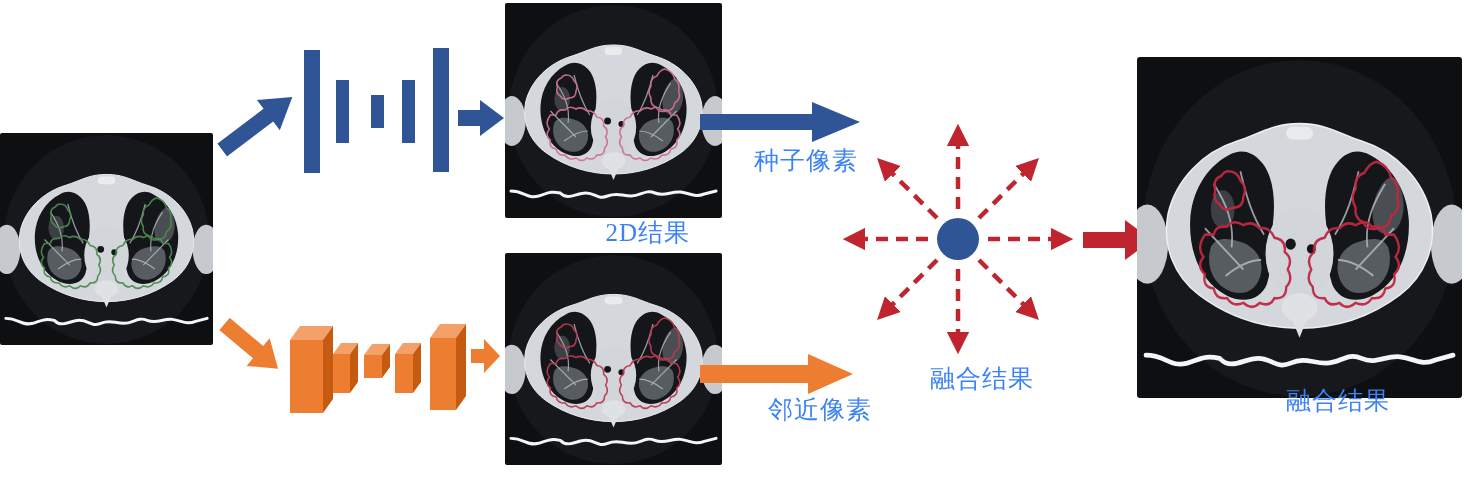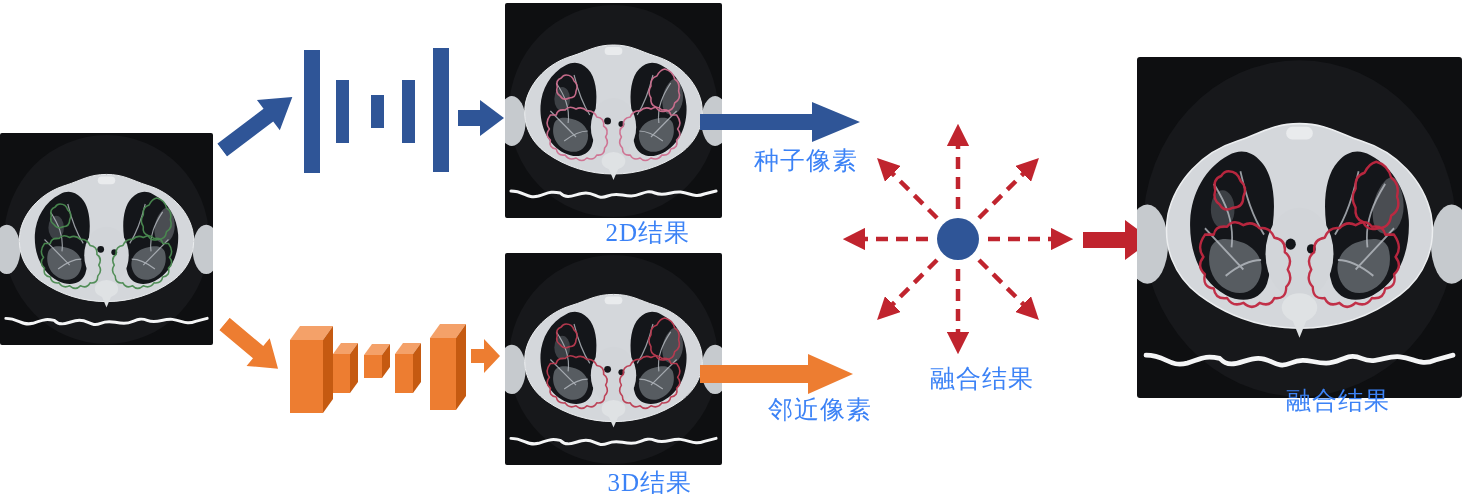--- a/index.html
+++ b/index.html
@@ -138,21 +138,20 @@
     </g>
   </svg>
 
   <svg class="abs" style="left:471px;top:337px;" width="30" height="38" viewBox="0 0 30 38">
     <polygon points="0,12 13,12 13,2 29,19 13,36 13,26 0,26" fill="#ed7d31"></polygon>
   </svg>
 
   <svg class="ct ct-3d" style="left:505px;top:253px;" width="217" height="212" viewBox="0 0 220 215" preserveAspectRatio="none">
       <use href="#ct"></use>
     </svg>
-  <div class="label" style="left:532px;top:470px;">3D结果</div>
 
   <svg class="abs" style="left:700px;top:100px;" width="162" height="44" viewBox="0 0 162 44">
     <polygon points="0,14 112,14 112,2 160,22 112,42 112,30 0,30" fill="#2f5597"></polygon>
   </svg>
   <div class="label" style="left:698px;top:148px;">种子像素</div>
 
   <svg class="abs" style="left:700px;top:352px;" width="155" height="44" viewBox="0 0 155 44">
     <polygon points="0,13 108,13 108,2 153,22 108,42 108,31 0,31" fill="#ed7d31"></polygon>
   </svg>
   <div class="label" style="left:712px;top:397px;">邻近像素</div>

